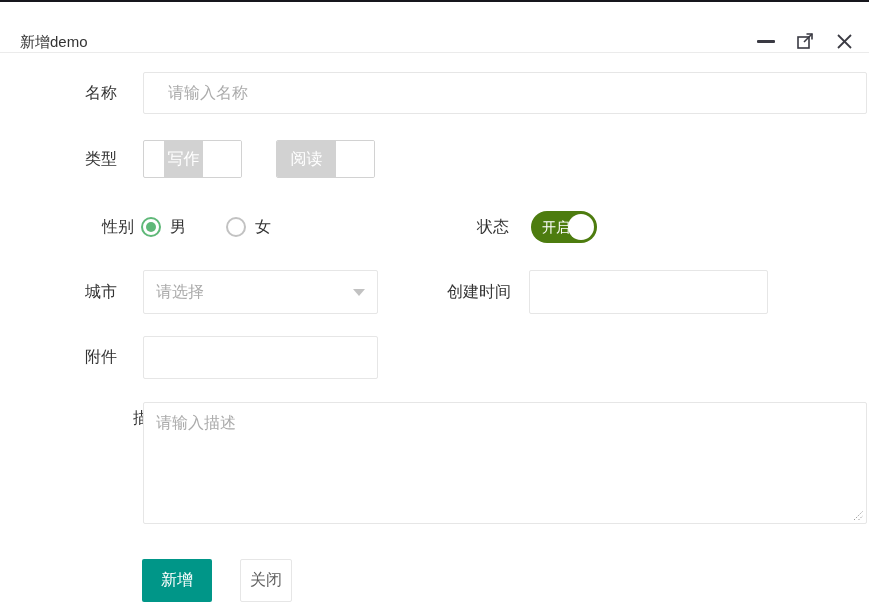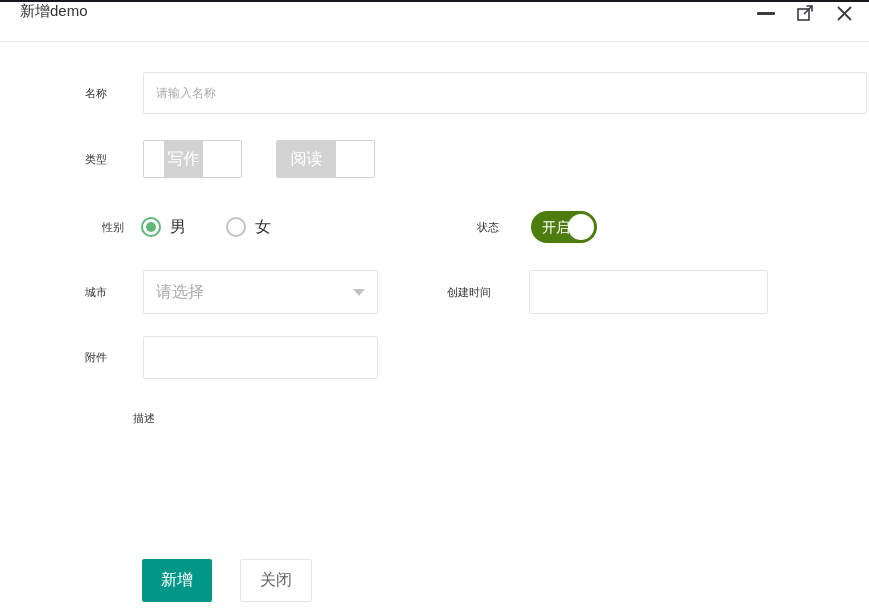--- a/index.html
+++ b/index.html
@@ -4,34 +4,34 @@
 <style>
   * { box-sizing: border-box; margin: 0; padding: 0; }
   html, body { margin: 0; background: #fff; }
   .dialog {
     position: relative; width: 869px; height: 613px; background: #fff;
     font-family: "Liberation Sans", sans-serif; overflow: hidden;
     border-top: 2px solid #17171d;
   }
   
   .title-bar {
-    position: absolute; left: 0; top: 0; width: 100%; height: 40px;
-    border-bottom: 1px solid #ebebeb; display: flex; align-items: flex-start;
+    position: absolute; left: 0; top: 0; width: 100%; height: 51px;
+    border-bottom: 1px solid #ebebeb; display: flex; align-items: flex-end;
     padding: 0 14px 0 20px; background: #fff; gap: 16px;
   }
   .title { font-size: 15px; color: #333; }
   .controls { margin-left: auto; display: flex; align-items: center; gap: 17px; }
   .ctrl { width: 22px; height: 22px; display: flex; align-items: center; justify-content: center; cursor: pointer; }
   .dash { width: 18px; height: 3px; background: #3a3a43; border-radius: 1px; }
   
-  .fld-label { position: absolute; font-size: 11px; color: #333; display: flex; align-items: center; white-space: nowrap; }
+  .fld-label { position: absolute; font-size: 16px; color: #333; display: flex; align-items: center; white-space: nowrap; }
   
   .input {
     position: absolute; border: 1px solid #e6e6e6; border-radius: 2px;
-    font-size: 12px; color: #a16207; padding: 0 12px; outline: none; background: #fff;
+    font-size: 16px; color: #a16207; padding: 0 24px; outline: none; background: #fff;
     font-family: inherit;
   }
   .input::placeholder { color: #ababab; }
   
   .checkbox {
     position: absolute; width: 99px; height: 38px; border: 1px solid #d2d2d2;
     border-radius: 2px; display: flex; overflow: hidden; cursor: pointer; background: #fff;
   }
   .cb-title {
     flex: 1; background: #d2d2d2; color: #fff; font-size: 16px;
@@ -69,21 +69,21 @@
     border-right: 6px solid transparent; border-top: 7px solid #c2c2c2;
   }
   
   .btn-teal {
     position: absolute; background: #009688; color: #fff; border: none; border-radius: 2px;
     font-size: 16px; cursor: pointer; font-family: inherit;
   }
   .upload-btn { left: 390px; top: 334px; width: 112px; height: 43px; }
   .submit-btn { left: 142px; top: 557px; width: 70px; height: 43px; }
   .close-btn {
-    position: absolute; left: 240px; top: 557px; width: 72px; height: 43px;
+    position: absolute; left: 240px; top: 557px; width: 52px; height: 43px;
     background: #fff; border: 1px solid #e6e6e6; border-radius: 2px;
     color: #5f5f5f; font-size: 16px; cursor: pointer; font-family: Liberation Sans, sans-serif;
   }
   
   .textarea-wrap { position: absolute; left: 143px; top: 400px; width: 724px; height: 122px; }
   .textarea-wrap textarea {
     width: 100%; height: 100%; border: 1px solid #e6e6e6; border-radius: 2px;
     resize: none; padding: 10px 12px; font-size: 16px; font-family: inherit;
     color: #333; outline: none; display: block;
   }
@@ -156,17 +156,24 @@
     <span class="select-text">请选择</span>
     <span class="select-arrow"></span>
   </div>
   <span class="fld-label" style="left:447px; top:268px; height:44px;">创建时间</span>
   <input class="input" style="left: 529px; top: 268px; width: 239px; height: 44px;" type="text" value="">
 
   <span class="fld-label" style="left:85px; top:334px; height:43px;">附件</span>
   <input class="input" style="left: 143px; top: 334px; width: 235px; height: 43px;" type="text" value="">
 
   <span class="fld-label" style="left:85px; top:402px; height:28px;margin-left:48px;">描述</span>
+  <div class="textarea-wrap">
+    <textarea placeholder="请输入描述" style=""></textarea>
+    <svg class="resize-handle" width="11" height="11" viewBox="0 0 11 11" stroke="#999" stroke-width="1" stroke-dasharray="1.5,1.5">
+      <path d="M1 10 L10 1"></path>
+      <path d="M5.5 10 L10 5.5"></path>
+    </svg>
+  </div>
 
   <button class="btn-teal submit-btn">新增</button>
   <button class="close-btn">关闭</button>
 
 </div>
 
 </body></html>

